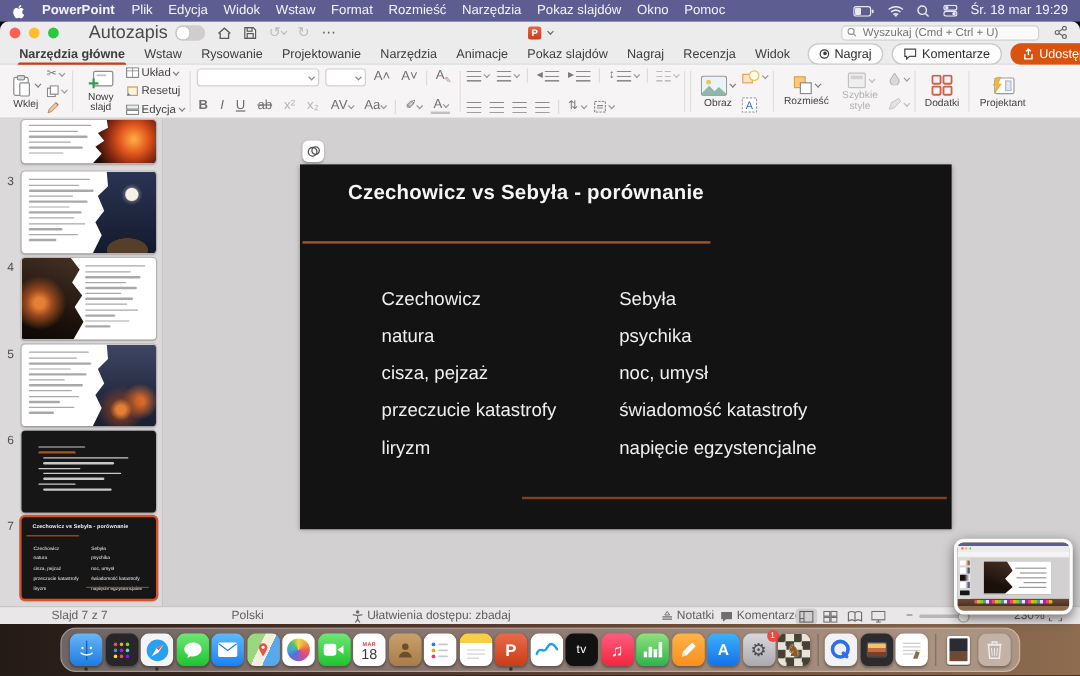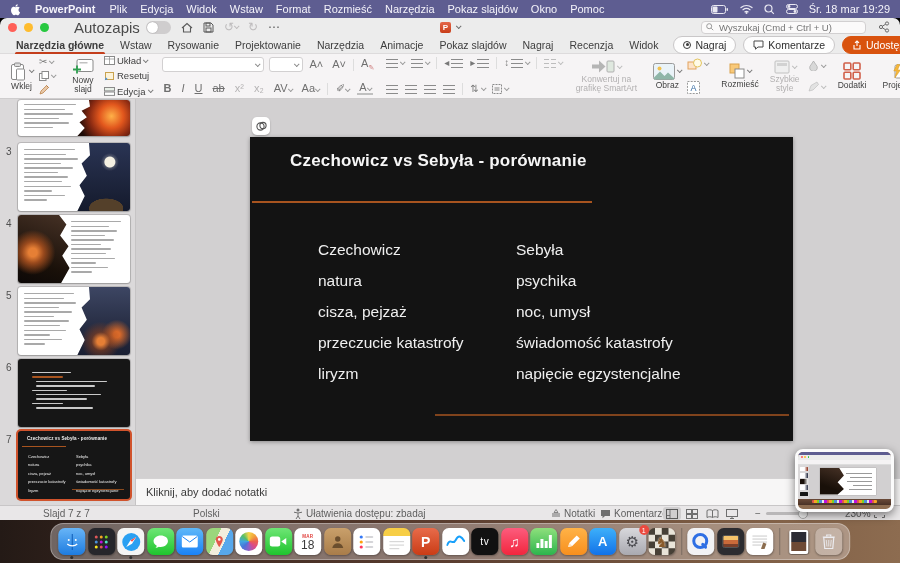--- a/index.html
+++ b/index.html
@@ -410,33 +410,20 @@
                 <svg width="10" height="10">
                   <rect x="0.5" y="0.5" width="9" height="9" fill="none" stroke="#8a8a8a" stroke-dasharray="2 1"></rect>
                   <path d="M2.5 4h5M2.5 6h5" stroke="#8a8a8a"></path>
                 </svg>
                 <span class="chv" style="color:#9a9a9a"></span>
               </span>
           </div>
         </div>
       </div>
       <div class="rsep"></div>
-      <div class="rg">
-        <div class="bigb">
-          <span style="display:flex;align-items:center;gap:2px">
-              <svg width="24" height="15">
-                <path d="M1 7.5h8" stroke="#b5b5b5" stroke-width="4"></path>
-                <path d="M8 1.5l6.5 6-6.5 6z" fill="#b5b5b5"></path>
-                <rect x="16" y="2" width="7" height="11" rx="1" fill="#dfe8df" stroke="#b0b0b0"></rect>
-              </svg>
-              <span class="chv" style="color:#bdbdbd"></span>
-            </span>
-          <span class="lab dis two" style="width:62px">Konwertuj na grafikę SmartArt</span>
-        </div>
-      </div>
       <div class="rsep"></div>
       <div class="rg">
         <div class="bigb">
           <span style="display:flex;align-items:center;gap:2px">
               <svg width="22" height="17">
                 <rect x="0.5" y="0.5" width="21" height="16" rx="2" fill="#eaf3f8" stroke="#9a9a9a"></rect>
                 <circle cx="6.5" cy="5.5" r="2" fill="#f2c14e"></circle>
                 <path d="M1 14.5l6-6 4.5 4.5 3.5-3.5 6 5.5v1.5H1z" fill="#8fb6a8"></path>
               </svg>
               <span class="chv" style="color:#7a7a7a"></span>
@@ -652,23 +639,20 @@
           </div>
           <div class="col colR">
             <span>Sebyła</span>
             <span>psychika</span>
             <span>noc, umysł</span>
             <span>świadomość katastrofy</span>
             <span>napięcie egzystencjalne</span>
           </div>
           <div class="hr2"></div>
         </div>
-        <div class="notes">
-          <span>Kliknij, aby dodać notatki</span>
-        </div>
       </div>
     </div>
 
     <div class="sbar">
       <span class="it" style="left:43px">Slajd 7 z 7</span>
       <span class="it" style="left:193px">Polski</span>
       <span class="it" style="left:293px">
         <svg width="10" height="11">
             <circle cx="5" cy="2" r="1.5" fill="#6f6f6f"></circle>
             <path d="M1 4.2l4 .8 4-.8M5 5v3M5 8l-2 3M5 8l2 3" stroke="#6f6f6f" fill="none" stroke-width="1"></path>

